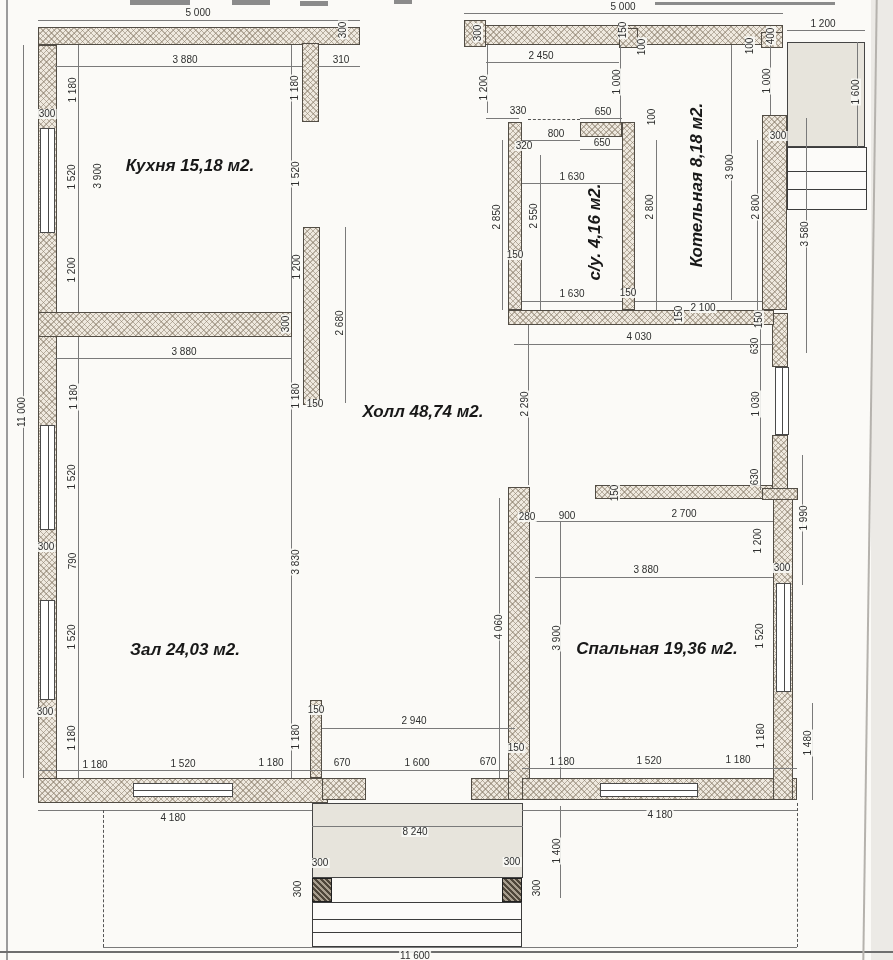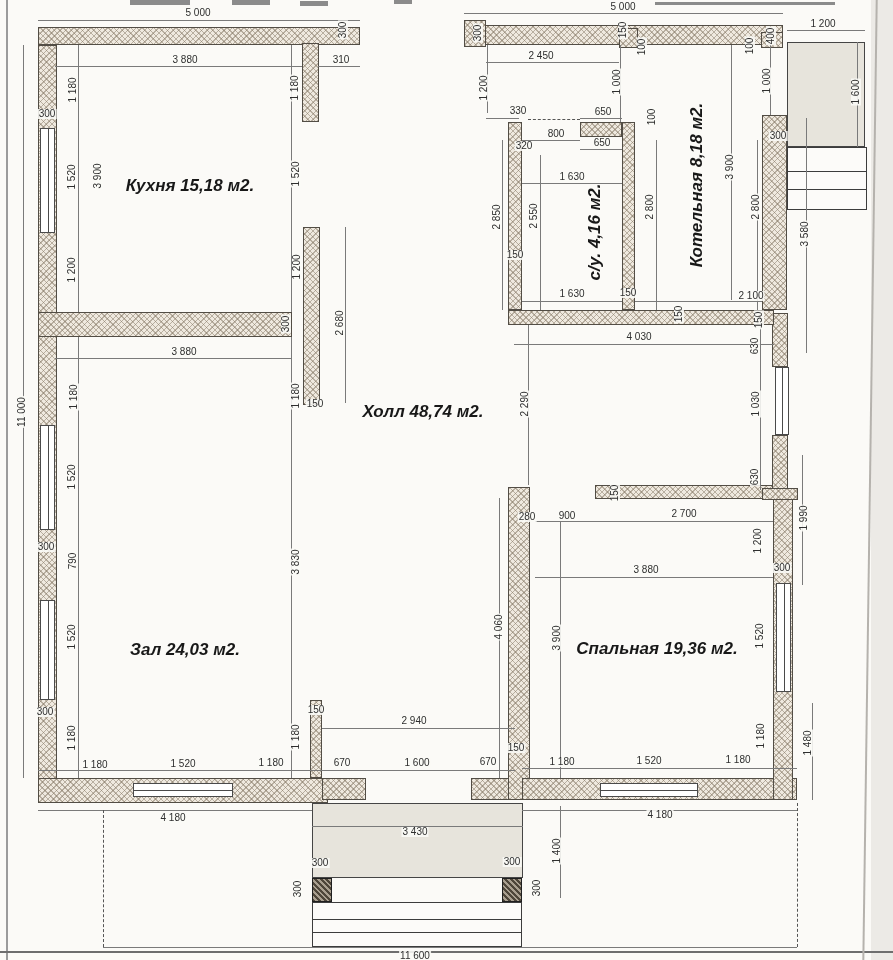--- a/index.html
+++ b/index.html
@@ -157,21 +157,21 @@
     <div class="dim" style="left: 341px; top: 60px; transform: translate(-50%, -50%) rotate(0deg);">310</div>
     <div class="dim" style="left: 541px; top: 56px; transform: translate(-50%, -50%) rotate(0deg);">2 450</div>
     <div class="dim" style="left: 518px; top: 111px; transform: translate(-50%, -50%) rotate(0deg);">330</div>
     <div class="dim" style="left: 603px; top: 112px; transform: translate(-50%, -50%) rotate(0deg);">650</div>
     <div class="dim" style="left: 556px; top: 134px; transform: translate(-50%, -50%) rotate(0deg);">800</div>
     <div class="dim" style="left: 602px; top: 143px; transform: translate(-50%, -50%) rotate(0deg);">650</div>
     <div class="dim" style="left: 524px; top: 146px; transform: translate(-50%, -50%) rotate(0deg);">320</div>
     <div class="dim" style="left: 572px; top: 177px; transform: translate(-50%, -50%) rotate(0deg);">1 630</div>
     <div class="dim" style="left: 572px; top: 294px; transform: translate(-50%, -50%) rotate(0deg);">1 630</div>
     <div class="dim" style="left: 628px; top: 293px; transform: translate(-50%, -50%) rotate(0deg);">150</div>
-    <div class="dim" style="left: 703px; top: 296px; transform: translate(-50%, -50%) rotate(0deg); margin-left: 48px;">2 100</div>
+    <div class="dim" style="left: 703px; top: 308px; transform: translate(-50%, -50%) rotate(0deg);">2 100</div>
     <div class="dim" style="left: 639px; top: 337px; transform: translate(-50%, -50%) rotate(0deg);">4 030</div>
     <div class="dim" style="left: 184px; top: 352px; transform: translate(-50%, -50%) rotate(0deg);">3 880</div>
     <div class="dim" style="left: 47px; top: 114px; transform: translate(-50%, -50%) rotate(0deg);">300</div>
     <div class="dim" style="left: 46px; top: 547px; transform: translate(-50%, -50%) rotate(0deg);">300</div>
     <div class="dim" style="left: 45px; top: 712px; transform: translate(-50%, -50%) rotate(0deg);">300</div>
     <div class="dim" style="left: 527px; top: 517px; transform: translate(-50%, -50%) rotate(0deg);">280</div>
     <div class="dim" style="left: 567px; top: 516px; transform: translate(-50%, -50%) rotate(0deg);">900</div>
     <div class="dim" style="left: 684px; top: 514px; transform: translate(-50%, -50%) rotate(0deg);">2 700</div>
     <div class="dim" style="left: 646px; top: 570px; transform: translate(-50%, -50%) rotate(0deg);">3 880</div>
     <div class="dim" style="left: 782px; top: 568px; transform: translate(-50%, -50%) rotate(0deg);">300</div>
@@ -179,21 +179,21 @@
     <div class="dim" style="left: 183px; top: 764px; transform: translate(-50%, -50%) rotate(0deg);">1 520</div>
     <div class="dim" style="left: 271px; top: 763px; transform: translate(-50%, -50%) rotate(0deg);">1 180</div>
     <div class="dim" style="left: 342px; top: 763px; transform: translate(-50%, -50%) rotate(0deg);">670</div>
     <div class="dim" style="left: 417px; top: 763px; transform: translate(-50%, -50%) rotate(0deg);">1 600</div>
     <div class="dim" style="left: 488px; top: 762px; transform: translate(-50%, -50%) rotate(0deg);">670</div>
     <div class="dim" style="left: 562px; top: 762px; transform: translate(-50%, -50%) rotate(0deg);">1 180</div>
     <div class="dim" style="left: 649px; top: 761px; transform: translate(-50%, -50%) rotate(0deg);">1 520</div>
     <div class="dim" style="left: 738px; top: 760px; transform: translate(-50%, -50%) rotate(0deg);">1 180</div>
     <div class="dim" style="left: 173px; top: 818px; transform: translate(-50%, -50%) rotate(0deg);">4 180</div>
     <div class="dim" style="left: 660px; top: 815px; transform: translate(-50%, -50%) rotate(0deg);">4 180</div>
-    <div class="dim" style="left: 415px; top: 832px; transform: translate(-50%, -50%) rotate(0deg);">3 430</div>
+    <div class="dim" style="left: 415px; top: 832px; transform: translate(-50%, -50%) rotate(0deg);">8 240</div>
     <div class="dim" style="left: 414px; top: 721px; transform: translate(-50%, -50%) rotate(0deg);">2 940</div>
     <div class="dim" style="left: 320px; top: 863px; transform: translate(-50%, -50%) rotate(0deg);">300</div>
     <div class="dim" style="left: 512px; top: 862px; transform: translate(-50%, -50%) rotate(0deg);">300</div>
     <div class="dim" style="left: 415px; top: 956px; transform: translate(-50%, -50%) rotate(0deg);">11 600</div>
     <div class="dim" style="left: 778px; top: 136px; transform: translate(-50%, -50%) rotate(0deg);">300</div>
     <div class="dim" style="left: 315px; top: 404px; transform: translate(-50%, -50%) rotate(0deg);">150</div>
     <div class="dim" style="left: 316px; top: 710px; transform: translate(-50%, -50%) rotate(0deg);">150</div>
     <div class="dim" style="left: 515px; top: 255px; transform: translate(-50%, -50%) rotate(0deg);">150</div>
     <div class="dim" style="left: 516px; top: 748px; transform: translate(-50%, -50%) rotate(0deg);">150</div>
     <div class="dim" style="left: 22px; top: 412px; transform: translate(-50%, -50%) rotate(-90deg);">11 000</div>
@@ -241,19 +241,19 @@
     <div class="dim" style="left: 623px; top: 30px; transform: translate(-50%, -50%) rotate(-90deg);">150</div>
     <div class="dim" style="left: 478px; top: 33px; transform: translate(-50%, -50%) rotate(-90deg);">300</div>
     <div class="dim" style="left: 750px; top: 46px; transform: translate(-50%, -50%) rotate(-90deg);">100</div>
     <div class="dim" style="left: 771px; top: 36px; transform: translate(-50%, -50%) rotate(-90deg);">400</div>
     <div class="dim" style="left: 615px; top: 493px; transform: translate(-50%, -50%) rotate(-90deg);">150</div>
     <div class="dim" style="left: 343px; top: 30px; transform: translate(-50%, -50%) rotate(-90deg);">300</div>
     <div class="dim" style="left: 679px; top: 314px; transform: translate(-50%, -50%) rotate(-90deg);">150</div>
     <div class="dim" style="left: 652px; top: 117px; transform: translate(-50%, -50%) rotate(-90deg);">100</div>
     <div class="dim" style="left: 642px; top: 47px; transform: translate(-50%, -50%) rotate(-90deg);">100</div>
     <div class="dim" style="left: 759px; top: 320px; transform: translate(-50%, -50%) rotate(-90deg);">150</div>
-    <div class="room-label" style="left: 190px; top: 186px; transform: translate(-50%, -50%) rotate(0deg);">Кухня 15,18 м2.</div>
+    <div class="room-label" style="left: 190px; top: 166px; transform: translate(-50%, -50%) rotate(0deg);">Кухня 15,18 м2.</div>
     <div class="room-label" style="left: 423px; top: 412px; transform: translate(-50%, -50%) rotate(0deg);">Холл 48,74 м2.</div>
     <div class="room-label" style="left: 185px; top: 650px; transform: translate(-50%, -50%) rotate(0deg);">Зал 24,03 м2.</div>
     <div class="room-label" style="left: 657px; top: 649px; transform: translate(-50%, -50%) rotate(0deg);">Спальная 19,36 м2.</div>
     <div class="room-label" style="left: 595px; top: 232px; transform: translate(-50%, -50%) rotate(-90deg);">с/у. 4,16 м2.</div>
     <div class="room-label" style="left: 697px; top: 185px; transform: translate(-50%, -50%) rotate(-90deg);">Котельная 8,18 м2.</div>
   </div>
 
 </body></html>

